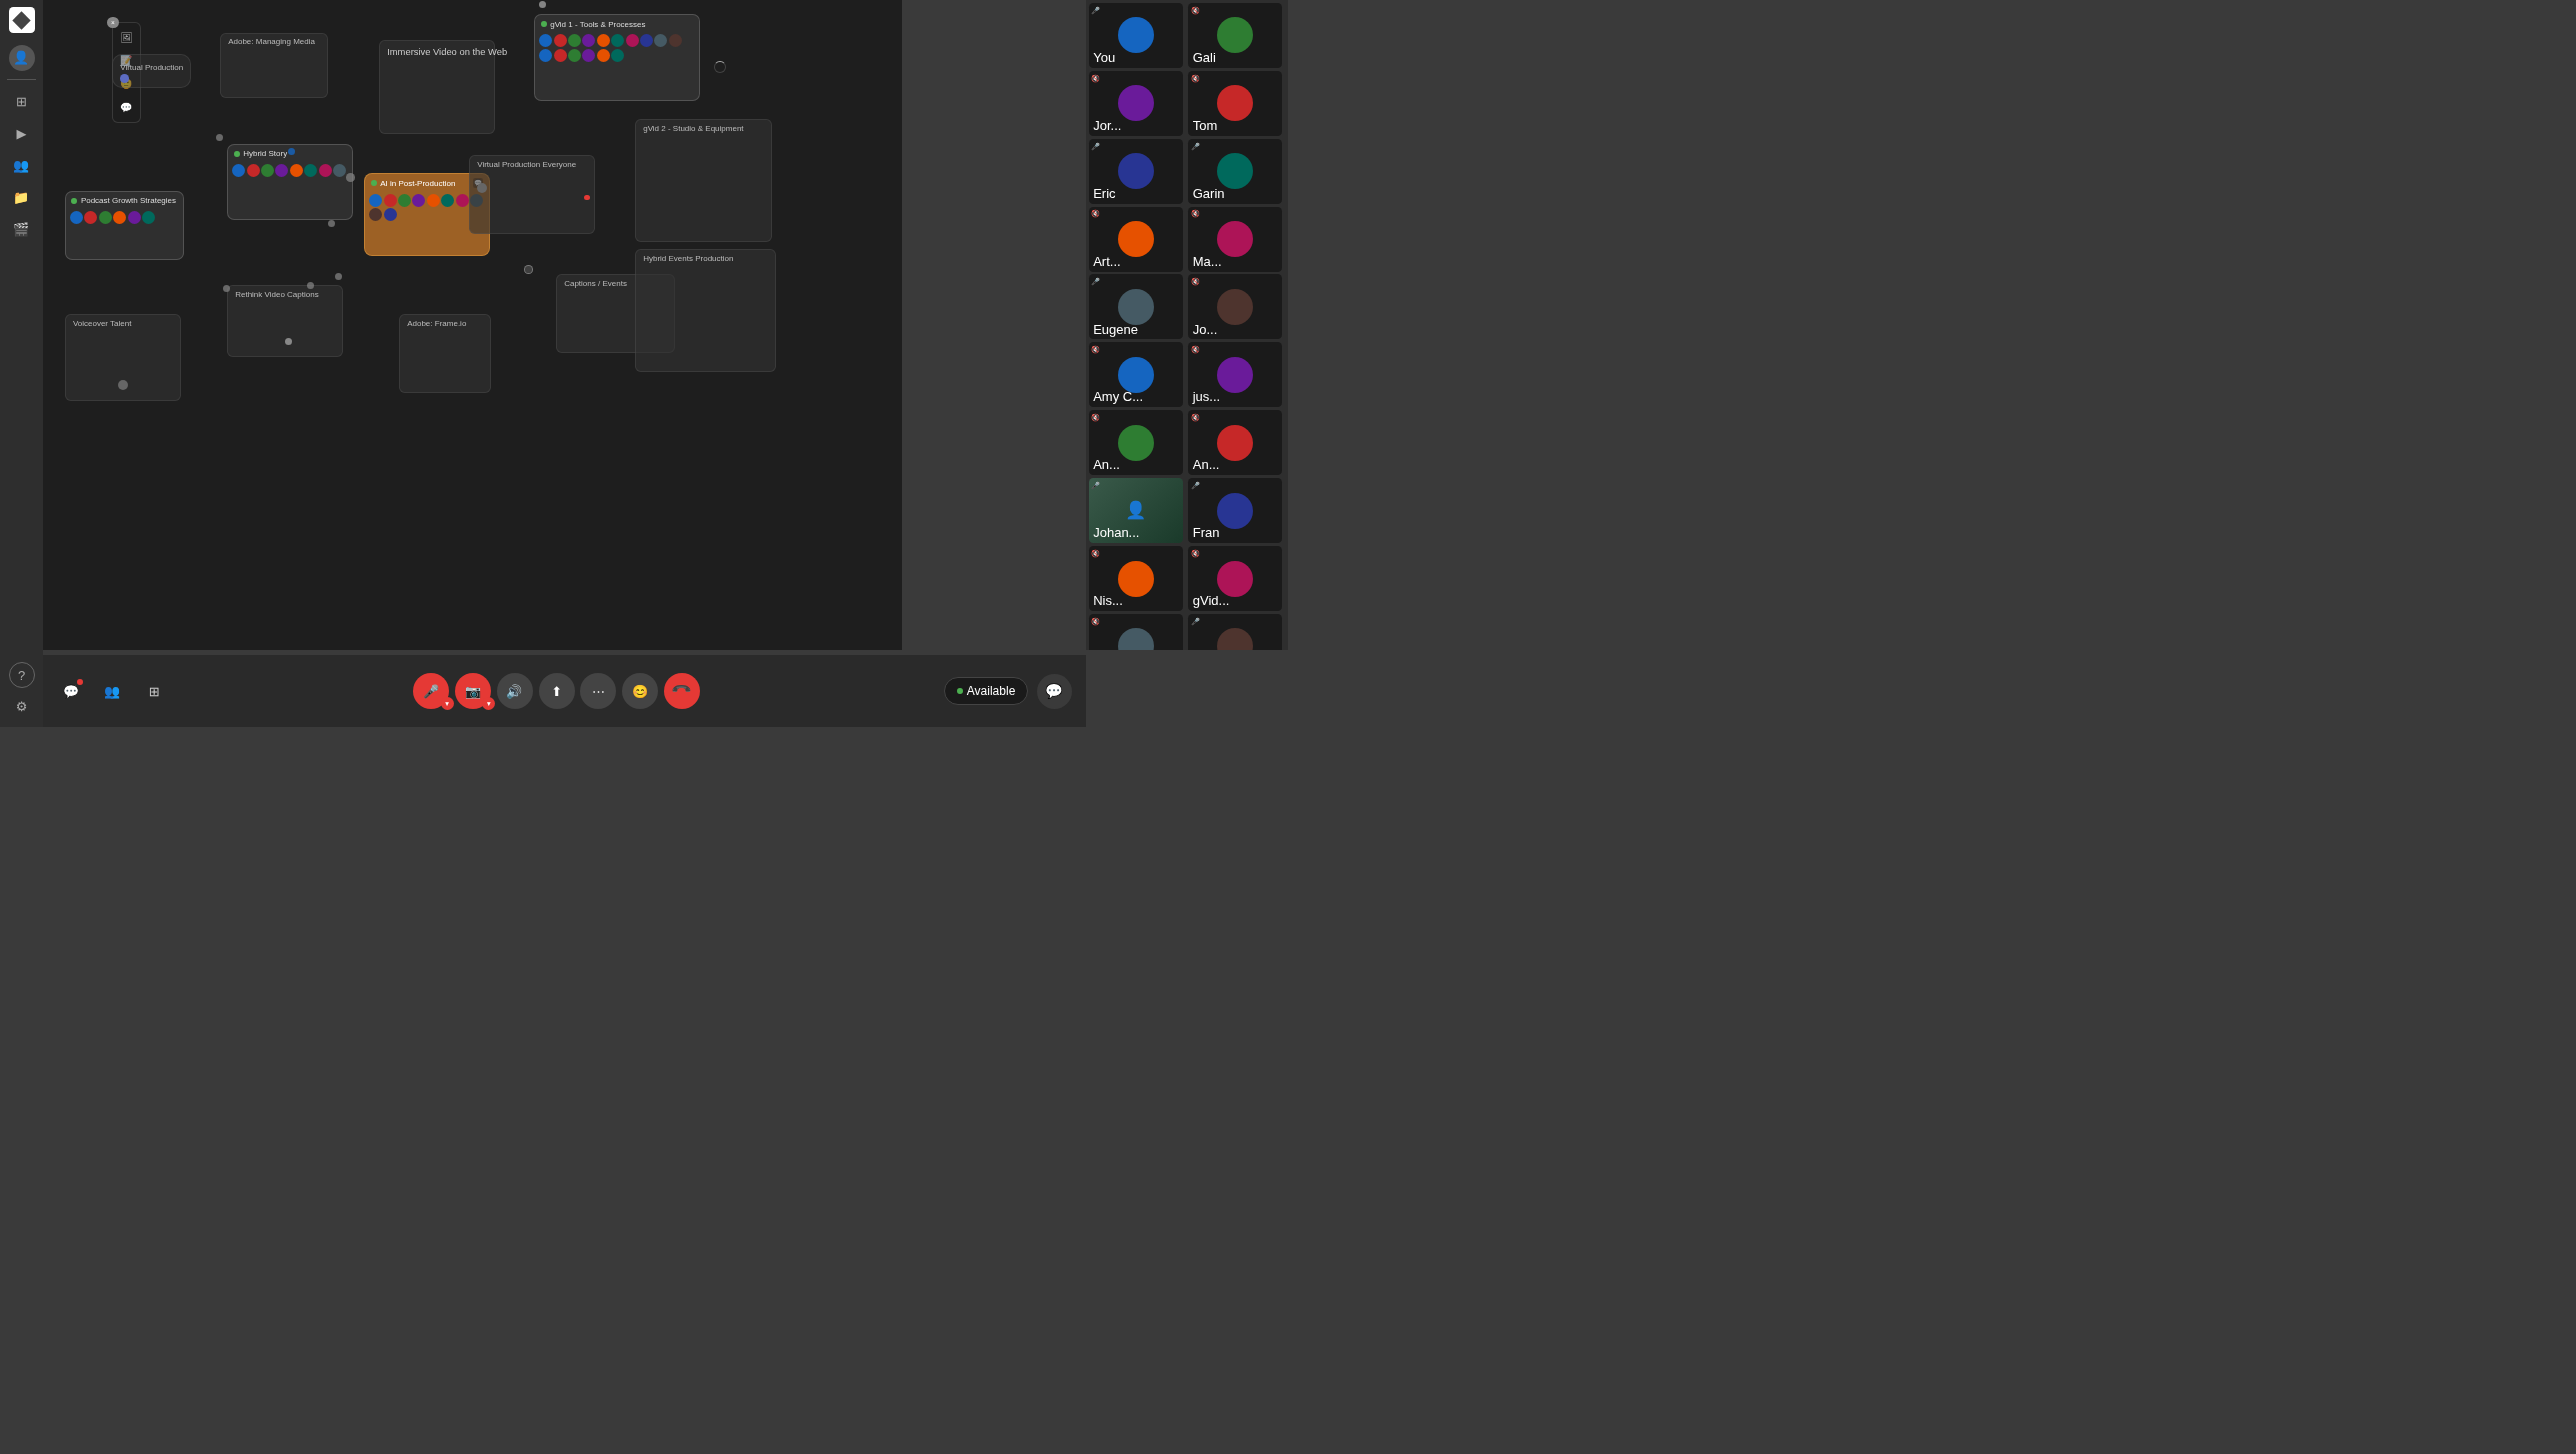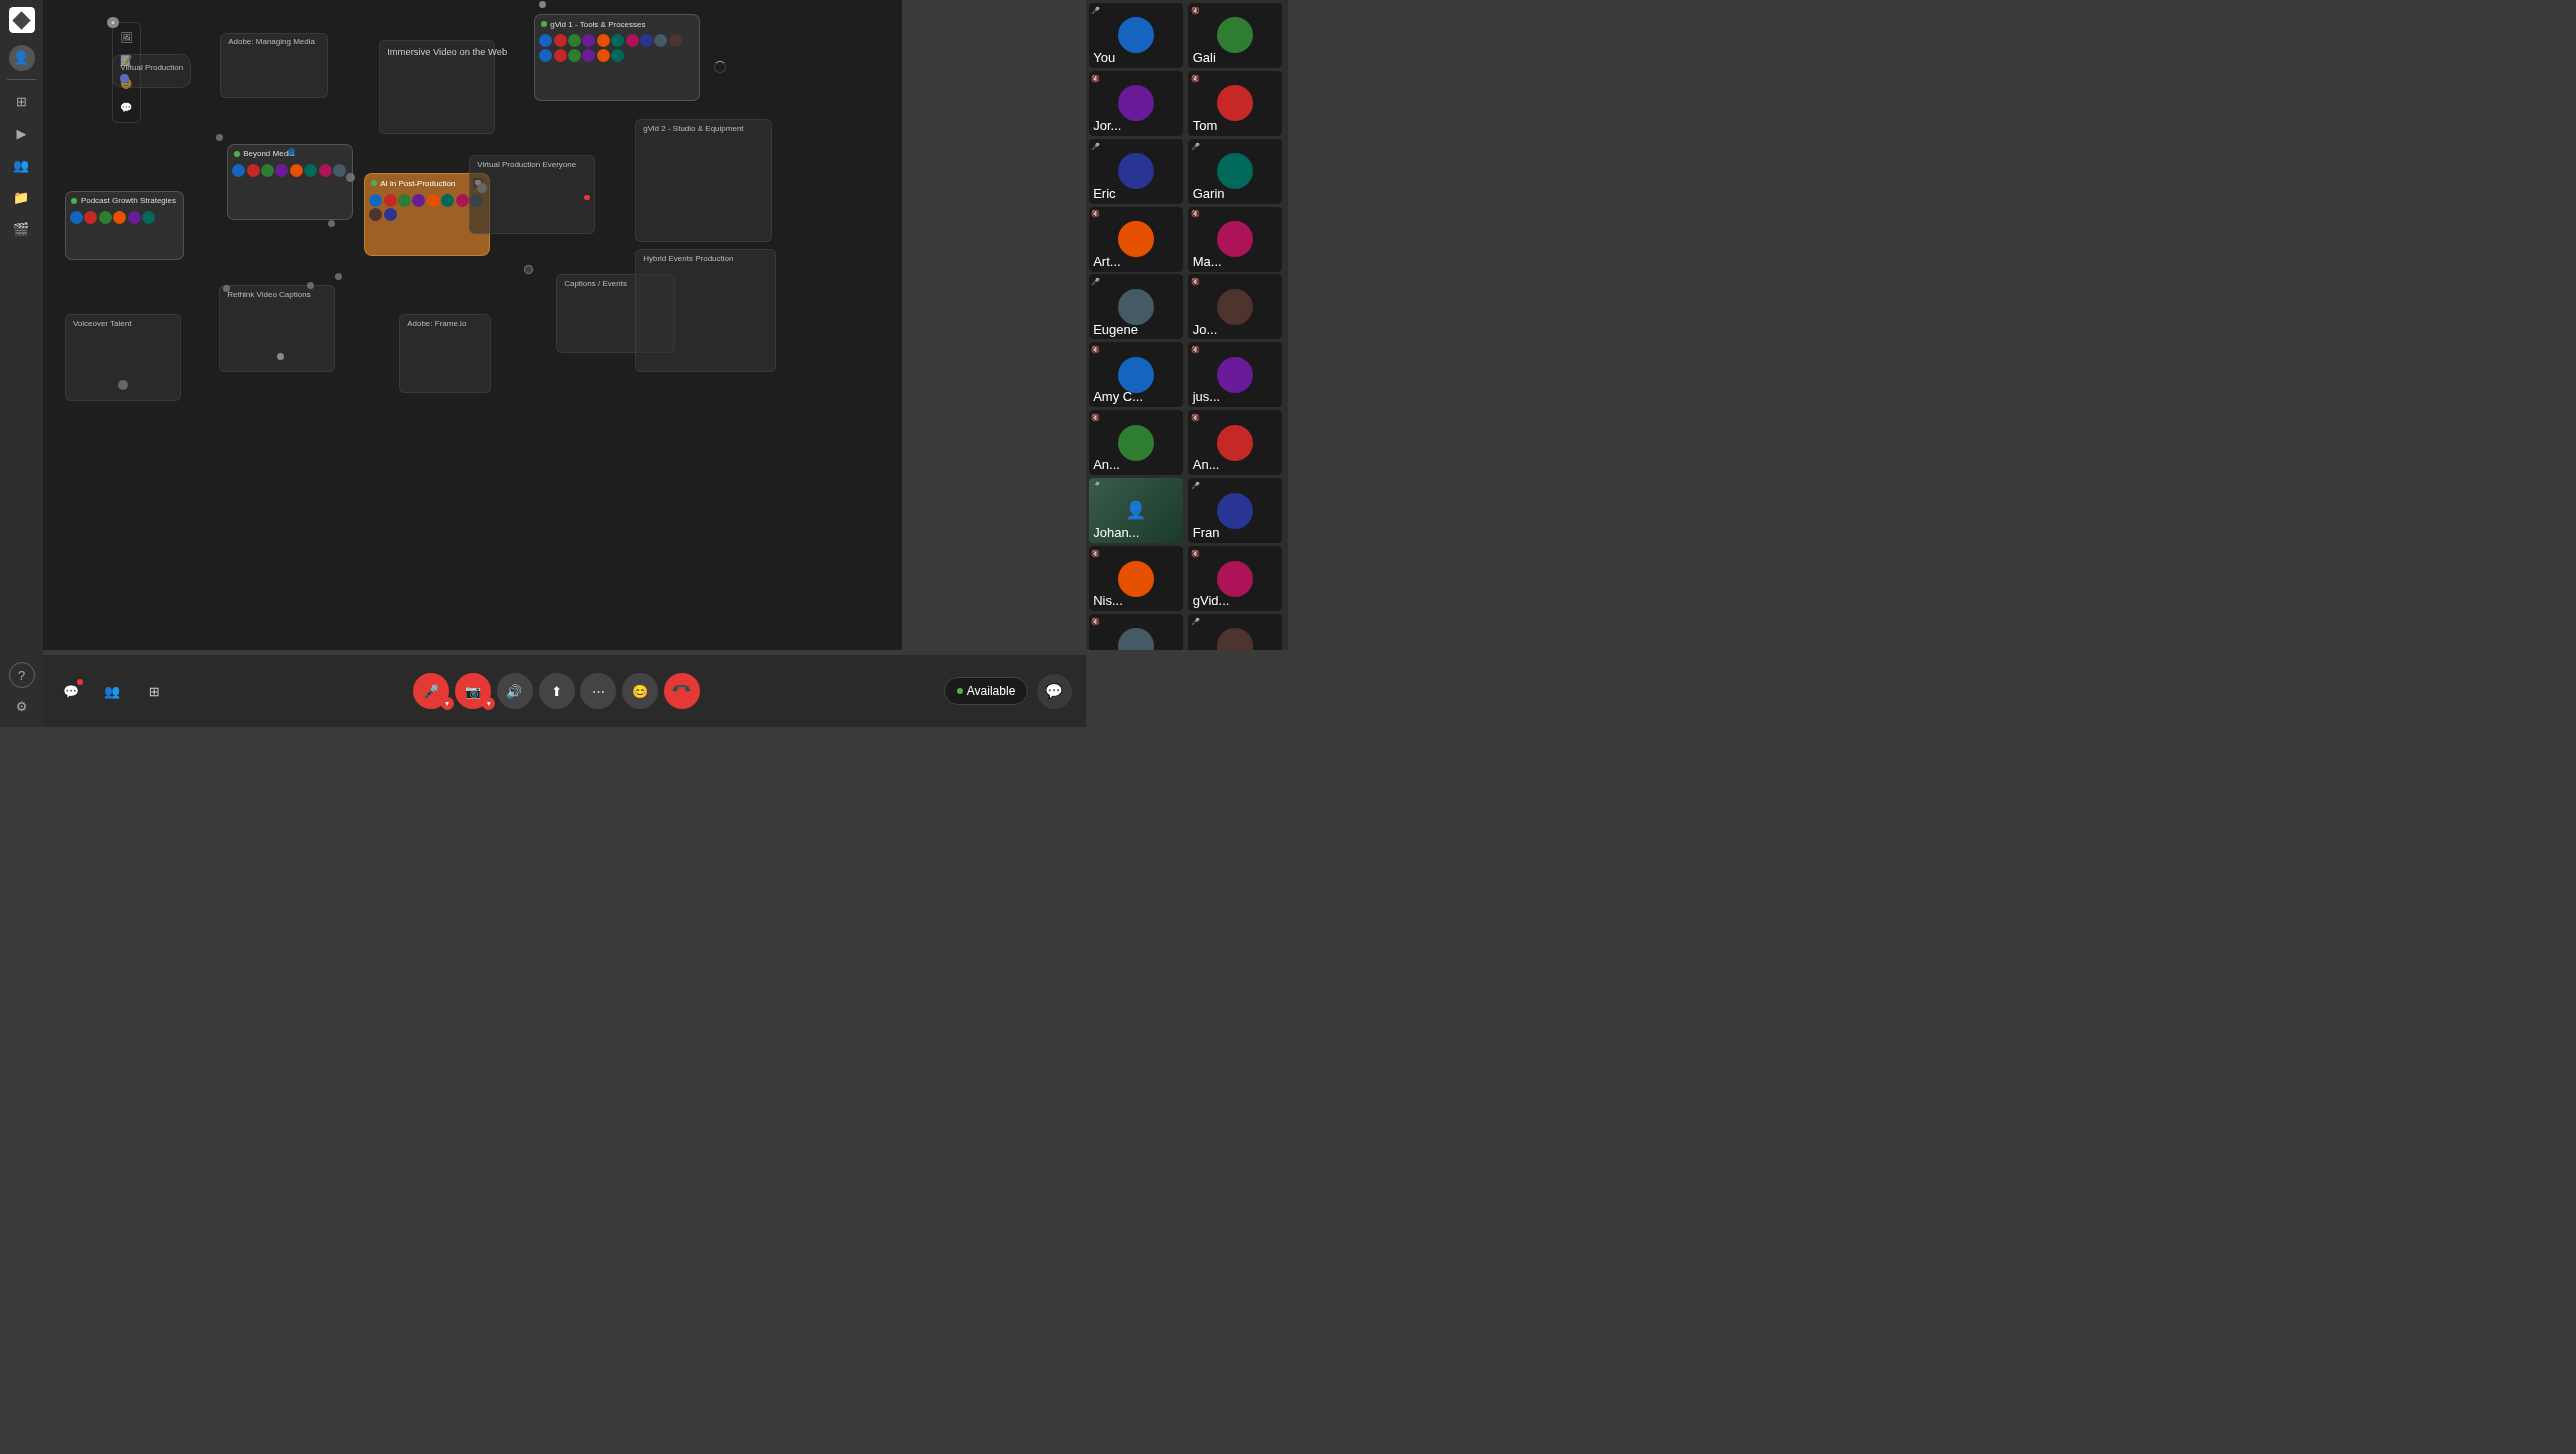--- a/index.html
+++ b/index.html
@@ -382,21 +382,21 @@
     </div>
   </div>
 
   <div class="spinner" style="position:absolute;left:671px;top:61px;"></div>
 
   <div class="canvas-mic-dot" style="left:496px;top:0.7px;"></div>
 
   <div class="beyond-story-card">
     <div class="gvid1-header">
       <div class="green-dot"></div>
-      <span class="gvid1-title">Beyond Media</span>
+      <span class="gvid1-title">Hybrid Story</span>
     </div>
     <div class="participants-grid">
       <div class="participant-avatar av-blue"></div>
       <div class="participant-avatar av-red"></div>
       <div class="participant-avatar av-green"></div>
       <div class="participant-avatar av-purple"></div>
       <div class="participant-avatar av-orange"></div>
       <div class="participant-avatar av-teal"></div>
       <div class="participant-avatar av-pink"></div>
       <div class="participant-avatar av-gray"></div>
@@ -445,21 +445,21 @@
       <div style="width:10px;height:10px;border-radius:50%;background:#666;"></div>
     </div>
     
     <div style="position:absolute;right:4.3px;top:50%;width:5.8px;height:5.8px;border-radius:50%;background:#e53935;"></div>
   </div>
 
   <div class="label-card" style="left:592px;top:119px;width:137px;height:123px;">
     <span>gVid 2 - Studio &amp; Equipment</span>
   </div>
 
-  <div class="label-card" style="left:176px;top:285px;width:116px;height:87px;">
+  <div class="label-card" style="left:184px;top:285px;width:116px;height:72px;">
     <span>Rethink Video Captions</span>
     
     <div style="position:absolute;bottom:10.8px;left:50%;width:7.2px;height:7.2px;border-radius:50%;background:#888;"></div>
   </div>
 
   <div class="label-card" style="left:21.7px;top:314px;width:116px;height:87px;">
     <span>Voiceover Talent</span>
     <div style="position:absolute;bottom:10px;left:50%;transform:translateX(-50%);width:10px;height:10px;border-radius:50%;background:#666;"></div>
   </div>
 

